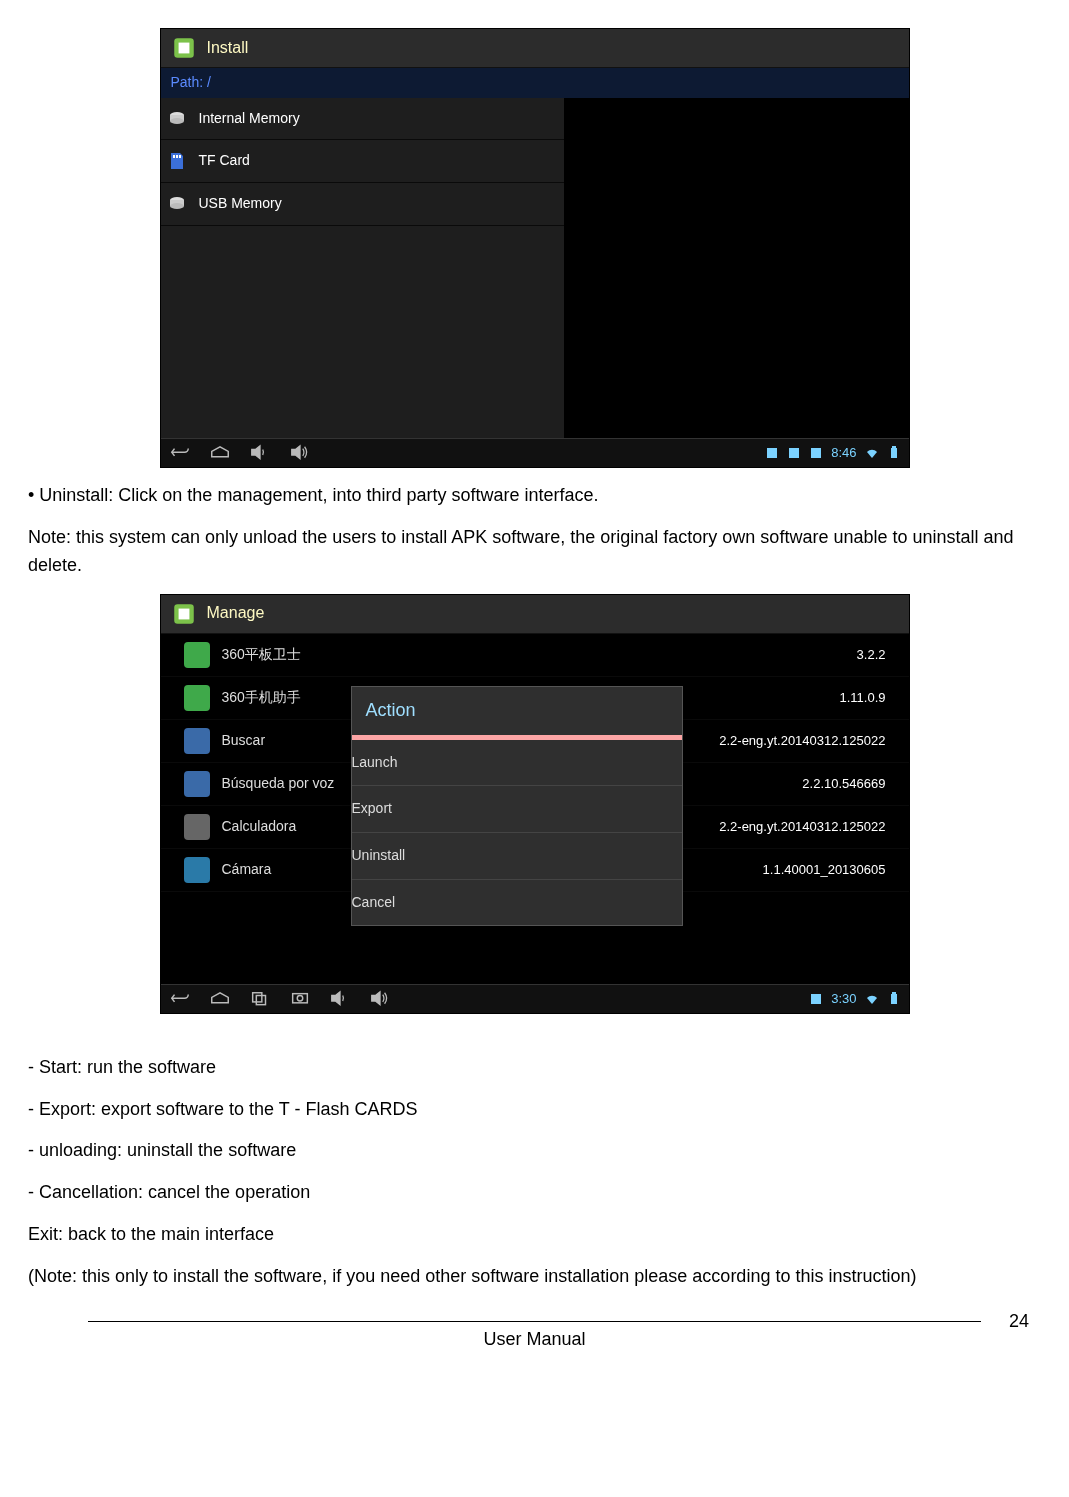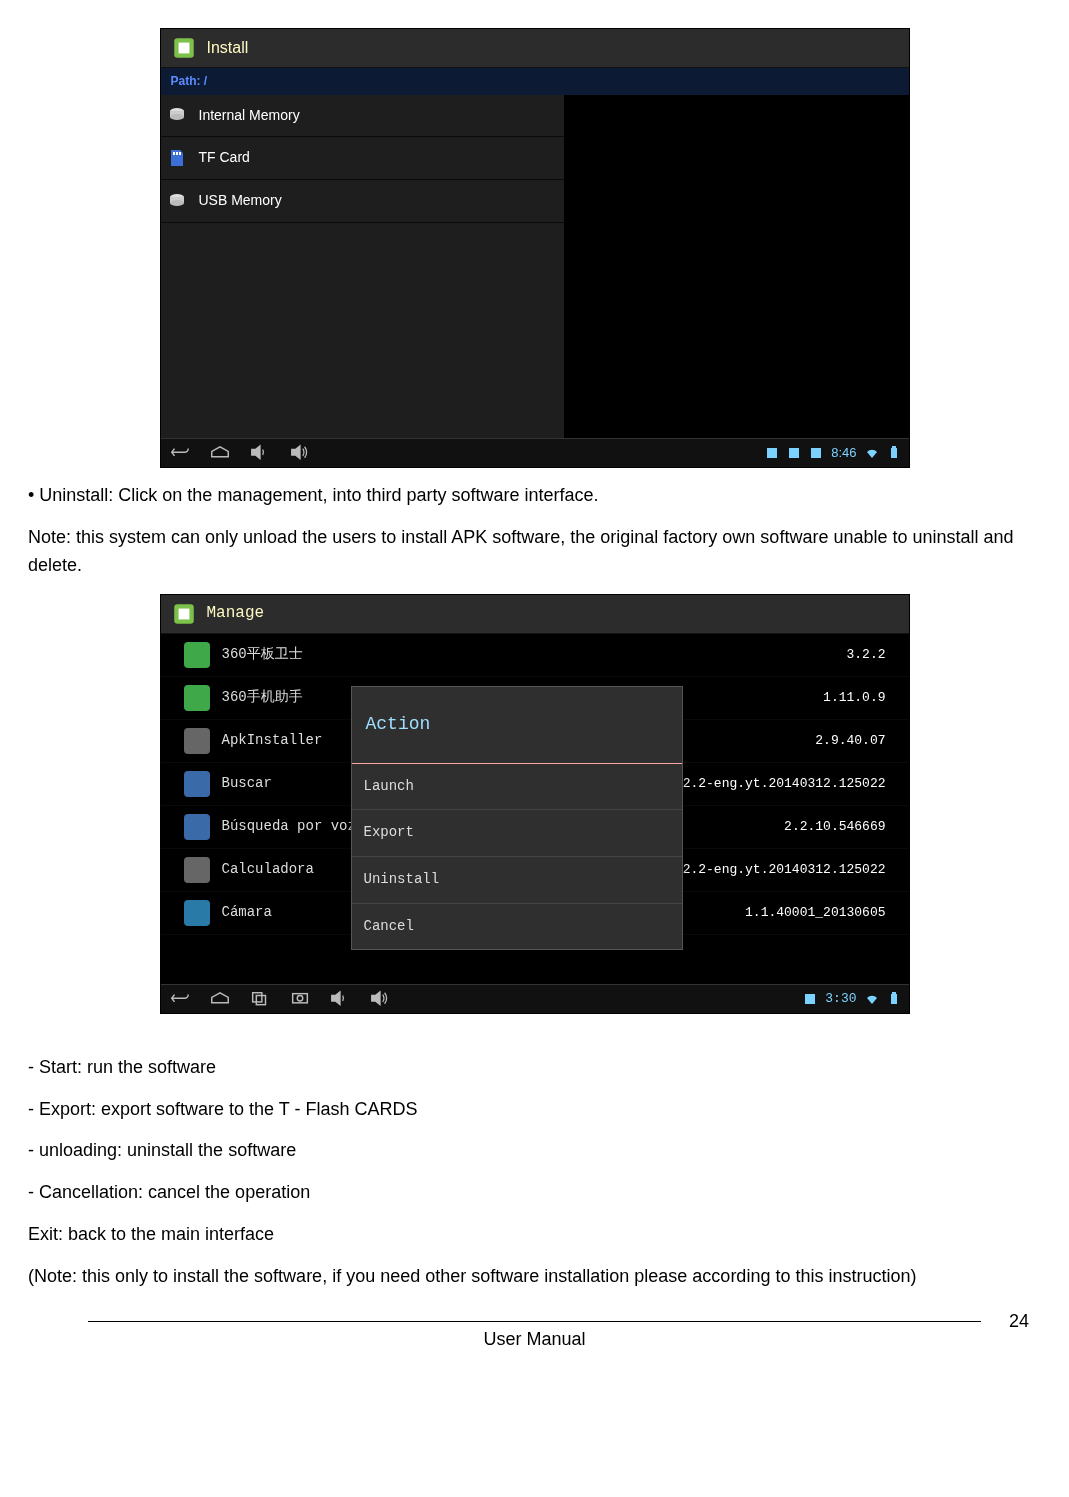--- a/index.html
+++ b/index.html
@@ -15,36 +15,35 @@
   }
   .screenshot {
     margin: 0 auto 12px auto;
     background: #000;
     color: #ddd;
     font-size: 14px;
     border: 1px solid #000;
     box-sizing: border-box;
   }
   .ss1 { width: 750px; height: 440px; display:flex; flex-direction:column; }
-  .ss2 { width: 750px; height: 420px; display:flex; flex-direction:column;font-family:Liberation Mono, monospace; }
+  .ss2 { width: 750px; height: 420px; display:flex; flex-direction:column; }
 
   .titlebar {
     display:flex; align-items:center; gap:10px;
     padding:6px 10px;
     background:#2c2c2c;
     border-bottom:1px solid #111;
     font-size:16px; color:#fef9c3;
   }
   .titlebar .app-icon { width:26px; height:26px; display:inline-block; }
   .pathbar {
     padding:4px 10px;
     color:#5b8bff;
-    font-size:12px;
+    font-size:14px;
     background:#0d1a33;
-    font-weight:bold;
   }
   .ss1-body { flex:1; display:flex; }
   .ss1-left { width:54%; background:#1e1e1e; }
   .stor-item {
     display:flex; align-items:center; gap:12px;
     padding:10px 6px;
     color:#fff;
     border-bottom:1px solid #0a0a0a;
   }
   .stor-item .ic { width:20px; height:20px; display:inline-block; }
@@ -74,22 +73,22 @@
     color:#ddd;
   }
   .app-row .left { display:flex; align-items:center; gap:12px; }
   .app-row .left .app-ic { width:26px; height:26px; display:inline-block; border-radius:4px; }
   .app-row .ver { color:#fff; font-size:13px; }
 
   .action-dialog {
     position:absolute; top:52px; left:190px; width:330px;
     background:#2f2f2f; border:1px solid #555; box-shadow:0 2px 6px rgba(0,0,0,0.6);
   }
-  .action-dialog .hdr { padding:24px 14px; color:#9fdfff; font-size:18px; border-bottom:1px solid #fca5a5; }
-  .action-dialog .opt { padding:12px 12px; color:#ddd; border-bottom:1px solid #444; }
+  .action-dialog .hdr { padding:10px 14px; color:#9fdfff; font-size:18px; border-bottom:5px solid #fca5a5; }
+  .action-dialog .opt { padding:12px 0; color:#ddd; border-bottom:1px solid #444; }
   .action-dialog .opt:last-child { border-bottom:none; }
 
   .body-text { margin: 14px 0; text-align:left; }
   .justify { text-align: justify; text-justify: inter-word; }
   .footer-line {
     margin: 30px 60px 4px 60px;
     border-top:1px solid #000;
   }
   .footer {
     display:flex; justify-content:space-between; align-items:flex-end;
@@ -206,27 +205,20 @@
       </div>
     <div class="app-row">
         <div class="left">
           <span class="app-ic" style="background:#3fa94a"></span>
           <span>360手机助手</span>
         </div>
         <span class="ver">1.11.0.9</span>
       </div>
     <div class="app-row">
         <div class="left">
-          <span class="app-ic" style="background:#666"></span>
-          <span>ApkInstaller</span>
-        </div>
-        <span class="ver">2.9.40.07</span>
-      </div>
-    <div class="app-row">
-        <div class="left">
           <span class="app-ic" style="background:#3a6aa8"></span>
           <span>Buscar</span>
         </div>
         <span class="ver">2.2-eng.yt.20140312.125022</span>
       </div>
     <div class="app-row">
         <div class="left">
           <span class="app-ic" style="background:#3a6aa8"></span>
           <span>Búsqueda por voz</span>
         </div>

